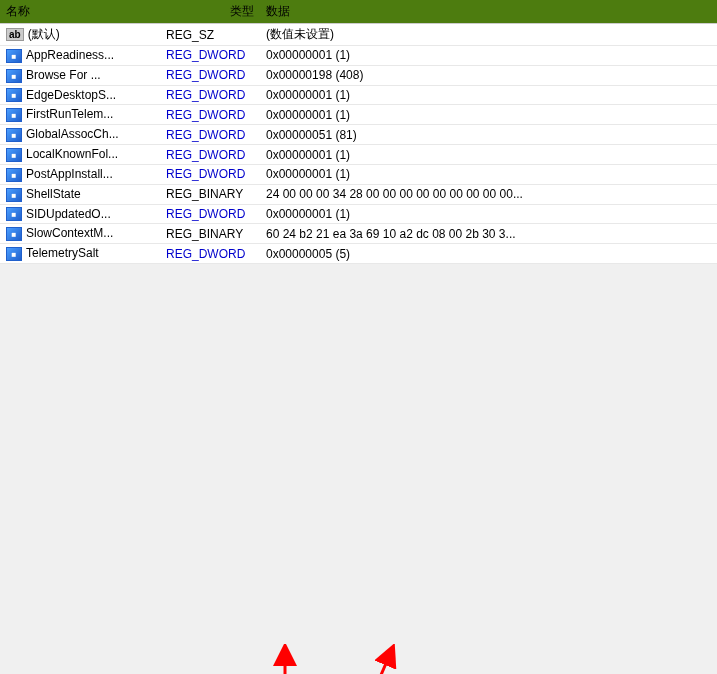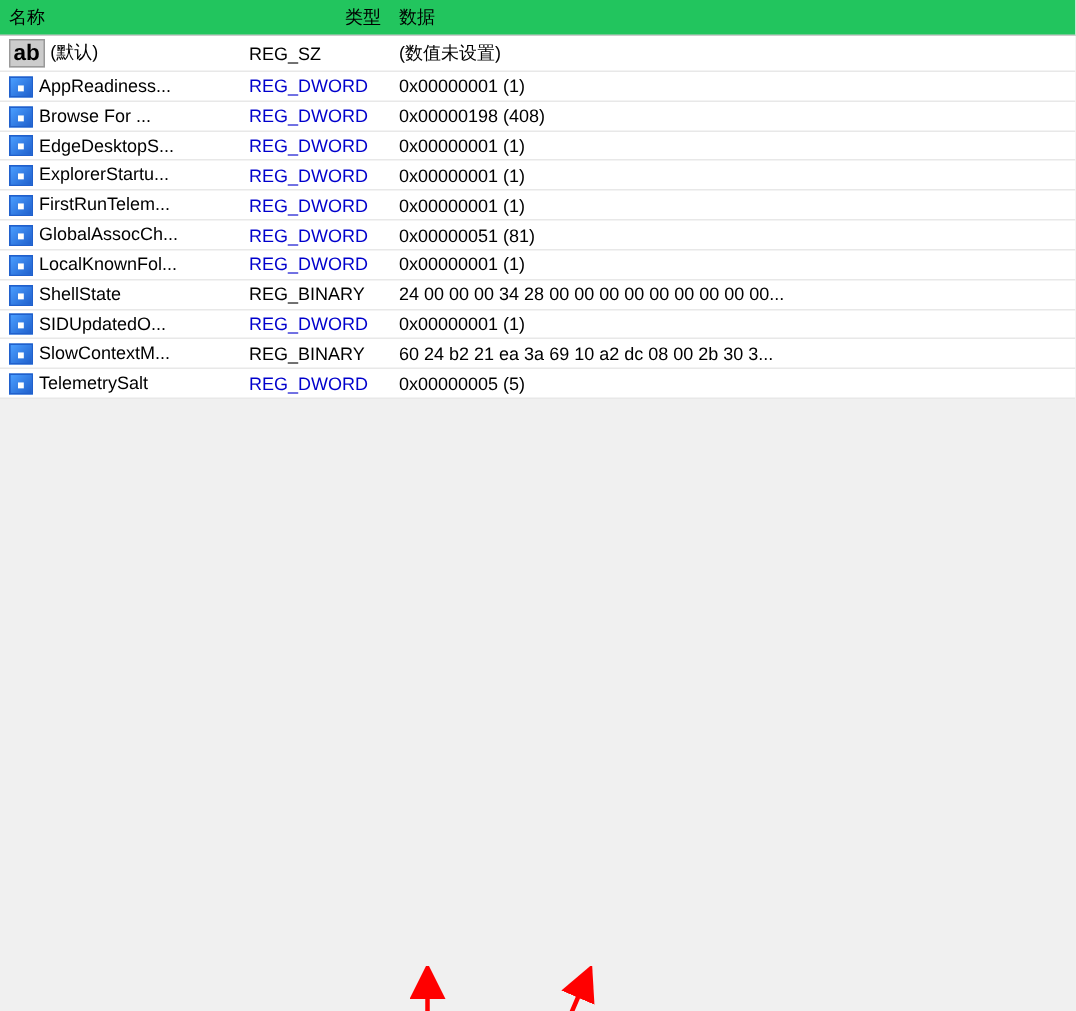--- a/index.html
+++ b/index.html
@@ -13,41 +13,41 @@
       position: relative;
     }
 
     .registry-table {
       width: 100%;
       background: white;
       border-collapse: collapse;
     }
 
     .registry-table th {
-      background: #22c55e;
+      background: #4d7c0f;
       border-bottom: 1px solid #ccc;
       padding: 3px 6px;
       text-align: left;
       font-weight: normal;
       color: #000;
     }
 
     .registry-table td {
       padding: 2px 6px;
       border-bottom: 1px solid #e8e8e8;
       color: #000;
       white-space: nowrap;
     }
 
     .icon-ab {
       display: inline-block;
       background: #ccc;
       border: 1px solid #999;
       color: #000;
-      font-size: 15px;
+      font-size: 10px;
       font-weight: bold;
       padding: 0 2px;
       margin-right: 4px;
       vertical-align: middle;
     }
 
     .icon-reg {
       display: inline-block;
       width: 16px;
       height: 14px;
@@ -97,36 +97,36 @@
           <td><span class="icon-reg">■</span>Browse For ...</td>
           <td style="color: rgb(0, 0, 204);">REG_DWORD</td>
           <td>0x00000198 (408)</td>
         </tr>
         <tr>
           <td><span class="icon-reg">■</span>EdgeDesktopS...</td>
           <td style="color: rgb(0, 0, 204);">REG_DWORD</td>
           <td>0x00000001 (1)</td>
         </tr>
         <tr>
-          <td><span class="icon-reg">■</span>ExplorerStartu...</td>
-          <td style="color: rgb(0, 0, 204);">REG_DWORD</td>
-          <td>0x00000001 (1)</td>
-        </tr>
-        <tr>
           <td><span class="icon-reg">■</span>FirstRunTelem...</td>
           <td style="color: rgb(0, 0, 204);">REG_DWORD</td>
           <td>0x00000001 (1)</td>
         </tr>
         <tr>
           <td><span class="icon-reg">■</span>GlobalAssocCh...</td>
           <td style="color: rgb(0, 0, 204);">REG_DWORD</td>
           <td>0x00000051 (81)</td>
         </tr>
         <tr>
           <td><span class="icon-reg">■</span>LocalKnownFol...</td>
+          <td style="color: rgb(0, 0, 204);">REG_DWORD</td>
+          <td>0x00000001 (1)</td>
+        </tr>
+        <tr>
+          <td><span class="icon-reg">■</span>PostAppInstall...</td>
           <td style="color: rgb(0, 0, 204);">REG_DWORD</td>
           <td>0x00000001 (1)</td>
         </tr>
         <tr>
           <td><span class="icon-reg">■</span>ShellState</td>
           <td style="color: rgb(0, 0, 0);">REG_BINARY</td>
           <td>24 00 00 00 34 28 00 00 00 00 00 00 00 00 00...</td>
         </tr>
         <tr>
           <td><span class="icon-reg">■</span>SIDUpdatedO...</td>

